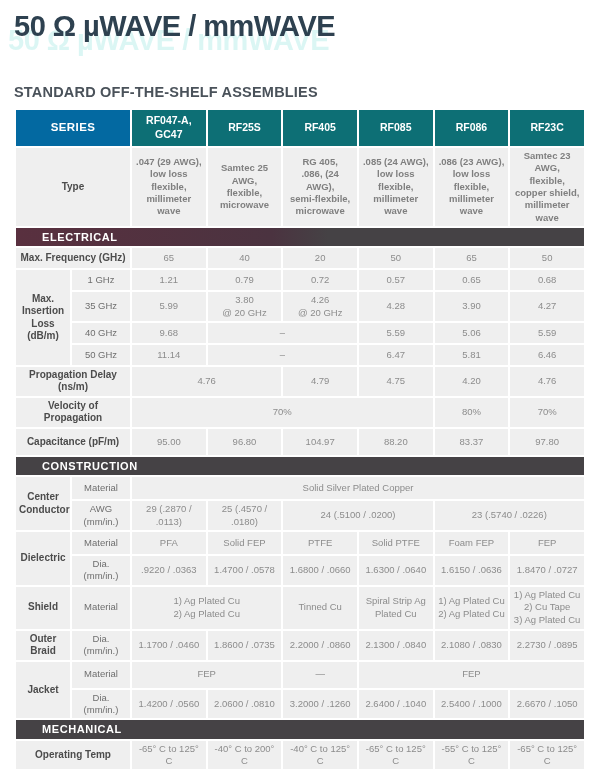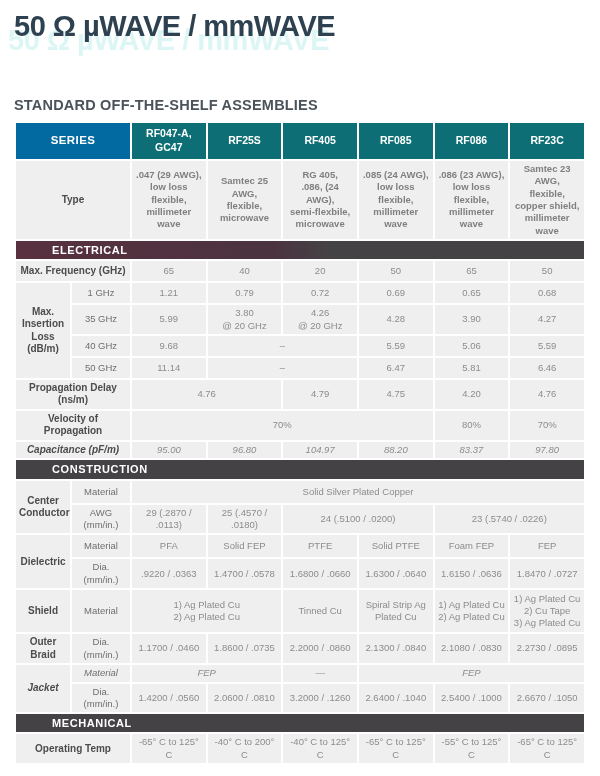--- a/index.html
+++ b/index.html
@@ -5,46 +5,46 @@
   * { margin:0; padding:0; box-sizing:border-box; }
   html,body { width:600px; background:#ffffff; font-family:"Liberation Sans", sans-serif; }
   body { width:600px; height:776px; overflow:hidden; position:relative; }
 
   .page-head { position:relative; padding:10px 14px 0 14px; }
   .ghost { position:absolute; left:8px; top:24px; color:rgba(90,214,205,0.22);
            font-weight:800; font-size:29px; line-height:1.12; letter-spacing:-0.5px;
            white-space:pre-line; pointer-events:none; }
   .title { position:relative; color:#2e4150; font-weight:800; font-size:29px;
            line-height:1.12; letter-spacing:-0.5px; white-space:pre-line; }
-  .subtitle { position:relative; margin-top:22px; color:#4a525a; font-weight:700;
+  .subtitle { position:relative; margin-top:9px; color:#4a525a; font-weight:700;
               font-size:14.5px; letter-spacing:0.2px; }
 
   table.spec { margin:8px 14px 0 14px; width:572px; table-layout:fixed;
                border-collapse:separate; border-spacing:2px; }
   col.c-lbl-a { width:54px; } col.c-lbl-b { width:58px; }
 
   td { background:#efefef; text-align:center; vertical-align:middle;
        font-size:9.5px; color:#8c8c8c; line-height:1.3; padding:2px 3px;
        white-space:pre-line; overflow:hidden; }
 
   td.hdr-series { background:#0369a1; color:#ffffff; font-weight:700;
                   font-size:11.5px; letter-spacing:0.4px; }
   td.hdr-col { background:#0d6f75; color:#ffffff; font-weight:700; font-size:10.5px; }
 
   td.bar { background:#454245; color:#ffffff; font-weight:700; font-size:11px;
-           letter-spacing:0.6px; text-align:left; padding-left:36px; }
+           letter-spacing:0.6px; text-align:left; padding-left:26px; }
   td.bar-elec { background:linear-gradient(90deg,#59303f 0%,#4b3340 45%,#454245 55%); }
 
   td.lbl-main { font-weight:700; color:#4c4c4c; font-size:10px; line-height:1.25; }
   td.lbl-sub  { color:#6e6e6e; font-size:9.5px;margin-top:20px; }
   td.type-cell { font-weight:700; color:#7f7f7f; }
 
   tr.h-header td { height:36px; } tr.h-type td { height:48px; }
   tr.h-bar td { height:16px; }   tr.h-20 td { height:20px;text-align:center; }
-  tr.h-18 td { height:16px;font-style:italic; }    tr.h-22 td { height:22px; }
+  tr.h-18 td { height:26px; }    tr.h-22 td { height:22px; }
   tr.h-26 td { height:26px; }    tr.h-28 td { height:28px; }
   tr.h-42 td { height:42px; }
 </style>
 </head>
 <body>
 
 <div class="page-head">
   <div class="ghost">50 Ω µWAVE / mmWAVE</div>
   <h1 class="title"><span>50 Ω µWAVE / mmWAVE</span><br>
   </h1>
@@ -112,21 +112,21 @@
     <td>65</td>
     <td>50</td>
   </tr>
 
   <tr class="h-20">
     <td class="lbl-main" rowspan="4">Max. Insertion Loss (dB/m)</td>
     <td class="lbl-sub">1 GHz</td>
     <td>1.21</td>
     <td>0.79</td>
     <td>0.72</td>
-    <td>0.69</td>
+    <td>0.57</td>
     <td>0.65</td>
     <td>0.68</td>
   </tr>
   <tr class="h-28">
     <td class="lbl-sub">35 GHz</td>
     <td>5.99</td>
     <td>3.80
 @ 20 GHz</td>
     <td>4.26
 @ 20 GHz</td>

